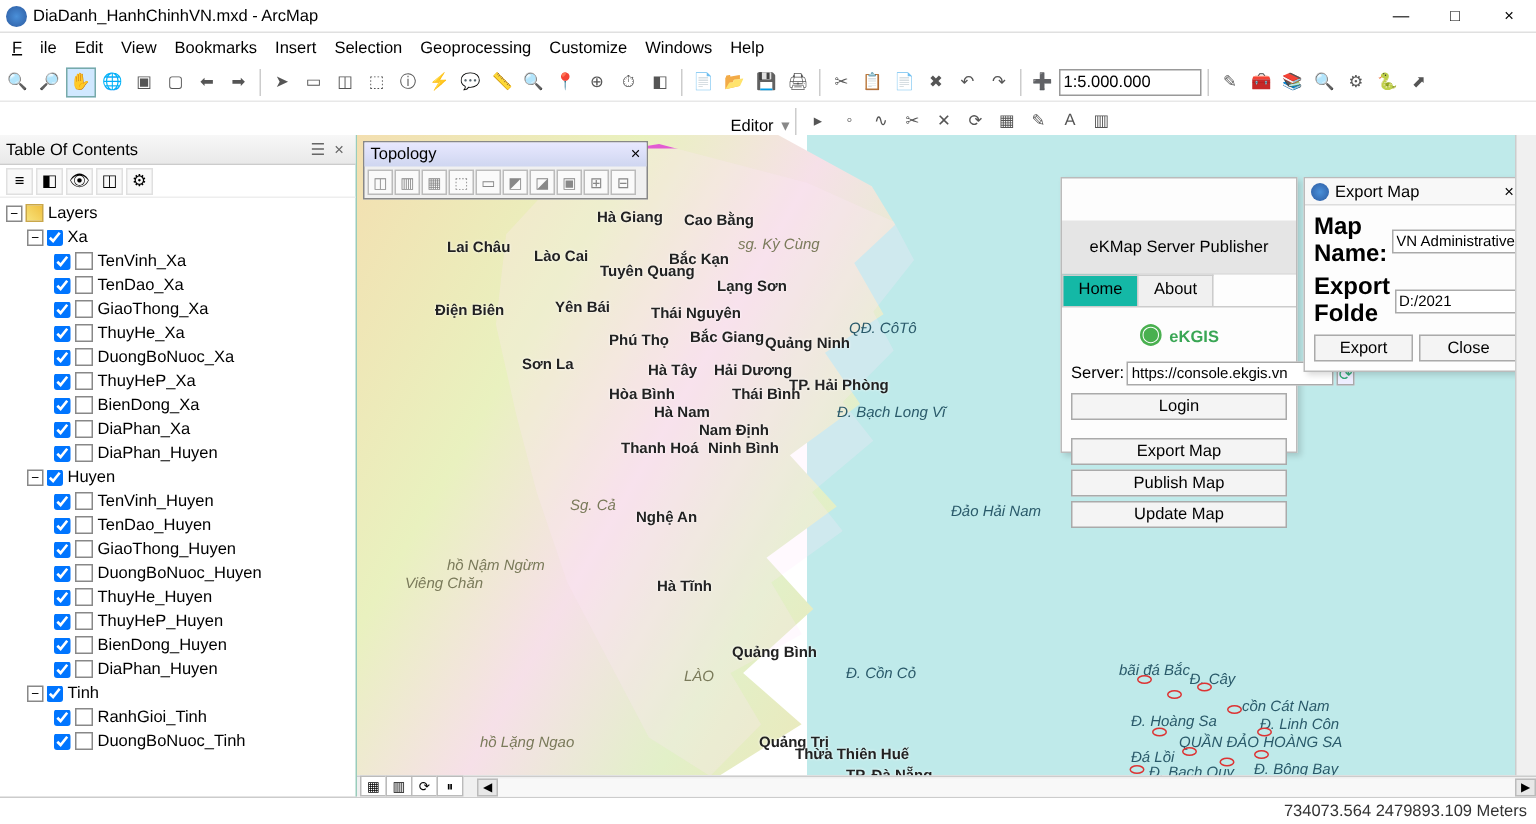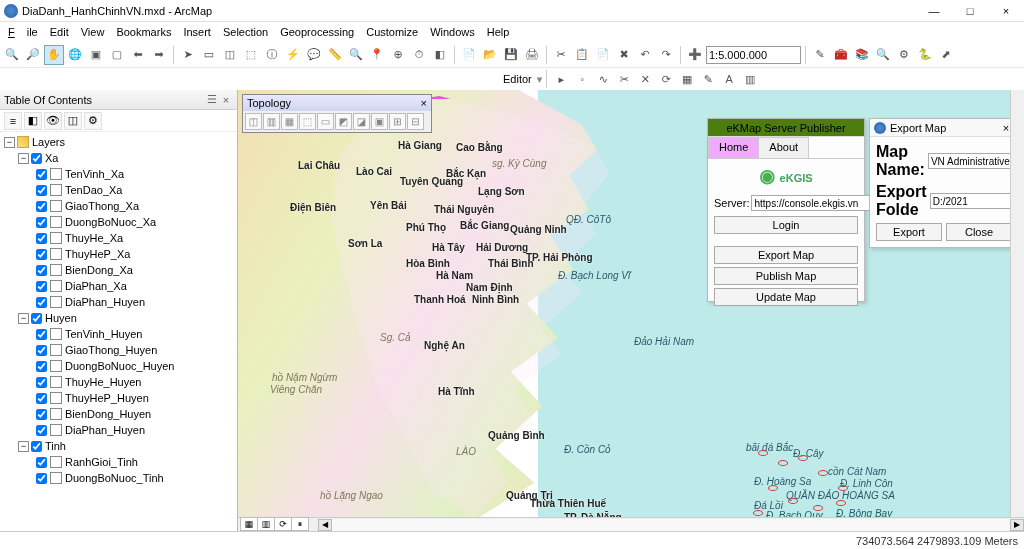--- a/index.html
+++ b/index.html
@@ -16,21 +16,21 @@
 .menubar { height: 20px; display: flex; align-items: center; padding: 0 2px; }
 .menubar span { padding: 2px 6px; cursor: pointer; }
 .menubar span u { text-decoration: underline; }
 
 
 .toolbar-row { height: 26px; display: flex; align-items: center; padding: 0 2px; gap: 1px; border-bottom: 1px solid #e8e8e8; }
 .tool-btn { width: 20px; height: 20px; border: 1px solid transparent; display: inline-flex; align-items: center; justify-content: center; cursor: pointer; color:#555; }
 .tool-btn.selected { border-color: #7aa; background: #d0e8ff; }
 .tool-sep { width: 1px; height: 18px; background: #ccc; margin: 0 3px; }
 .scale-select { width: 95px; height: 18px; border: 1px solid #999; font-size: 11px; padding: 0 2px; }
-.toolbar2 { height: 22px; display:flex; align-items:center; padding:0 2px; gap:1px;margin-left:16px; }
+.toolbar2 { height: 22px; display:flex; align-items:flex-end; padding:0 2px; gap:1px; }
 .toolbar2 .lbl { padding: 0 4px; }
 
 
 .main { display: flex; height: calc(549px - 22px - 20px - 26px - 22px - 18px); }
 
 
 .toc { width: 238px; border-right: 1px solid #9cb; display: flex; flex-direction: column; }
 .toc-header { background: linear-gradient(#f7f7f7,#e9e9e9); border-bottom: 1px solid #ccc; height: 20px; display: flex; align-items: center; padding: 0 4px; }
 .toc-header .title { flex: 1; font-size: 11px; }
 .toc-header .pin,.toc-header .x { width:14px; text-align:center; cursor:pointer; color:#666; }
@@ -65,24 +65,24 @@
 
 
 .topology-bar { position:absolute; left:4px; top:4px; width:190px; background:#f0f0f0; border:1px solid #888; }
 .topology-bar .hdr { background:linear-gradient(#e8e8ff,#cfd6f0); height:16px; display:flex; align-items:center; padding:0 4px; font-size:11px; }
 .topology-bar .hdr .x { margin-left:auto; cursor:pointer; }
 .topology-bar .row { display:flex; padding:2px; gap:1px; }
 .topology-bar .row .tb { width:17px; height:17px; border:1px solid #bbb; background:#fafafa; display:flex;align-items:center;justify-content:center;font-size:10px;color:#888; }
 
 
 .ekmap { position:absolute; right:159px; top:28px; width:158px; height:184px; background:#fdfdfd; border:1px solid #bbb; box-shadow:2px 2px 4px rgba(0,0,0,.15); }
-.ekmap .hdr { height:18px; display:flex; align-items:center; justify-content:center; font-size:11px; background:#4d7c0f; border-bottom:1px solid #ddd; }
+.ekmap .hdr { height:36px; display:flex; align-items:center; justify-content:center; font-size:11px; background:#e5e5e5; border-bottom:1px solid #ddd;margin-top:28px; }
 .ekmap .tabs { display:flex; height:22px; border-bottom:1px solid #ccc; }
 .ekmap .tab { padding:3px 10px; border:1px solid #ccc; border-bottom:none; background:#f0f0f0; margin-right:-1px; cursor:pointer; }
-.ekmap .tab.active { background:#f0abfc; }
+.ekmap .tab.active { background:#14b8a6; }
 .ekmap .logo { text-align:center; padding:6px 0; font-size:16px; font-weight:bold; color:#3aa655; }
 .ekmap .logo .c { color:#49b04f; font-size:18px; }
 .ekmap .srvrow { display:flex; align-items:center; padding:2px 6px; gap:2px; }
 .ekmap .srvrow input { flex:1; height:16px; border:1px solid #aaa; font-size:10px; padding:0 2px; }
 .ekmap .srvrow .go { width:16px;height:16px;border:1px solid #aaa;background:#eef;display:flex;align-items:center;justify-content:center;color:#3a7;cursor:pointer; }
 .ekmap .btn { margin:3px 6px; height:18px; border:1px solid #aaa; background:#f4f4f4; display:flex;align-items:center;justify-content:center; cursor:pointer; font-size:11px; }
 
 
 .export-dlg { position:absolute; right:5px; top:28px; width:150px; background:#fdfdfd; border:1px solid #bbb; box-shadow:2px 2px 4px rgba(0,0,0,.15); }
 .export-dlg .hdr { height:18px; display:flex; align-items:center; padding:0 4px; background:#f8f8f8; border-bottom:1px solid #ddd; }
@@ -236,26 +236,26 @@
           <span class="lbl">TenDao_Xa</span>
         </div>
         <div class="tree-node" style="--indent: 36px;">
           <input type="checkbox" class="chk" checked="" style="">
           <span class="ico layer"></span>
           <span class="lbl">GiaoThong_Xa</span>
         </div>
         <div class="tree-node" style="--indent: 36px;">
           <input type="checkbox" class="chk" checked="" style="">
           <span class="ico layer"></span>
+          <span class="lbl">ThuyHe_Xa</span>
+        </div>
+        <div class="tree-node" style="--indent: 36px;">
+          <input type="checkbox" class="chk" checked="" style="">
+          <span class="ico layer"></span>
           <span class="lbl">DuongBoNuoc_Xa</span>
-        </div>
-        <div class="tree-node" style="--indent: 36px;">
-          <input type="checkbox" class="chk" checked="" style="">
-          <span class="ico layer"></span>
-          <span class="lbl">ThuyHe_Xa</span>
         </div>
         <div class="tree-node" style="--indent: 36px;">
           <input type="checkbox" class="chk" checked="" style="">
           <span class="ico layer"></span>
           <span class="lbl">ThuyHeP_Xa</span>
         </div>
         <div class="tree-node" style="--indent: 36px;">
           <input type="checkbox" class="chk" checked="" style="">
           <span class="ico layer"></span>
           <span class="lbl">BienDong_Xa</span>
@@ -272,20 +272,25 @@
         </div>
         <div class="tree-node" style="--indent: 18px;">
           <span class="exp">−</span>
           <input type="checkbox" class="chk" checked="" style="">
           <span class="lbl">Huyen</span>
         </div>
         <div class="tree-node" style="--indent: 36px;">
           <input type="checkbox" class="chk" checked="" style="">
           <span class="ico layer"></span>
           <span class="lbl">TenVinh_Huyen</span>
+        </div>
+        <div class="tree-node" style="--indent: 36px;">
+          <input type="checkbox" class="chk" checked="" style="">
+          <span class="ico layer"></span>
+          <span class="lbl">TenDao_Huyen</span>
         </div>
         <div class="tree-node" style="--indent: 36px;">
           <input type="checkbox" class="chk" checked="" style="">
           <span class="ico layer"></span>
           <span class="lbl">GiaoThong_Huyen</span>
         </div>
         <div class="tree-node" style="--indent: 36px;">
           <input type="checkbox" class="chk" checked="" style="">
           <span class="ico layer"></span>
           <span class="lbl">DuongBoNuoc_Huyen</span>
@@ -430,21 +435,21 @@
         <span class="sea-label" style="left: 326px; top: 354px;">Đ. Cồn Cỏ</span>
         <span class="sea-label" style="left: 508px; top: 352px;">bãi đá Bắc</span>
         <span class="sea-label" style="left: 555px; top: 358px;">Đ. Cây</span>
         <span class="sea-label" style="left: 590px; top: 376px;">cồn Cát Nam</span>
         <span class="sea-label" style="left: 602px; top: 388px;">Đ. Linh Côn</span>
         <span class="sea-label" style="left: 516px; top: 386px;">Đ. Hoàng Sa</span>
         <span class="sea-label" style="left: 548px; top: 400px;">QUẦN ĐẢO HOÀNG SA</span>
         <span class="sea-label" style="left: 516px; top: 410px;">Đá Lồi</span>
         <span class="sea-label" style="left: 528px; top: 420px;">Đ. Bạch Quy</span>
         <span class="sea-label" style="left: 598px; top: 418px;">Đ. Bông Bay</span>
-        <span class="other-label" style="left: 34px; top: 282px;">hồ Nậm Ngừm</span>
+        <span class="other-label" style="left: 60px; top: 282px;">hồ Nậm Ngừm</span>
         <span class="other-label" style="left: 32px; top: 294px;">Viêng Chăn</span>
         <span class="other-label" style="left: 218px; top: 356px;">LÀO</span>
         <span class="other-label" style="left: 82px; top: 400px;">hồ Lặng Ngao</span>
         <span class="other-label" style="left: 254px; top: 68px;">sg. Kỳ Cùng</span>
         <span class="other-label" style="left: 142px; top: 242px;">Sg. Cả</span>
         <div class="island" style="left: 520px; top: 360px;"></div>
         <div class="island" style="left: 540px; top: 370px;"></div>
         <div class="island" style="left: 560px; top: 365px;"></div>
         <div class="island" style="left: 580px; top: 380px;"></div>
         <div class="island" style="left: 600px; top: 395px;"></div>

